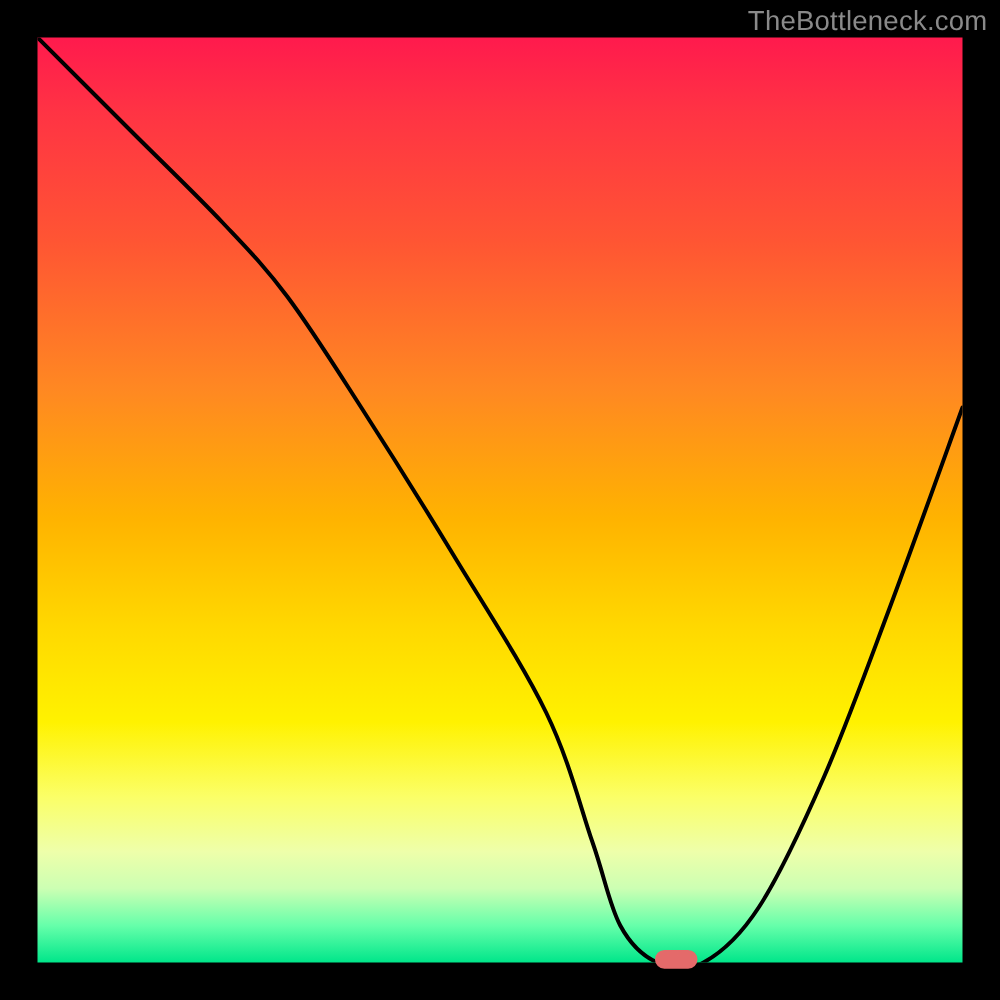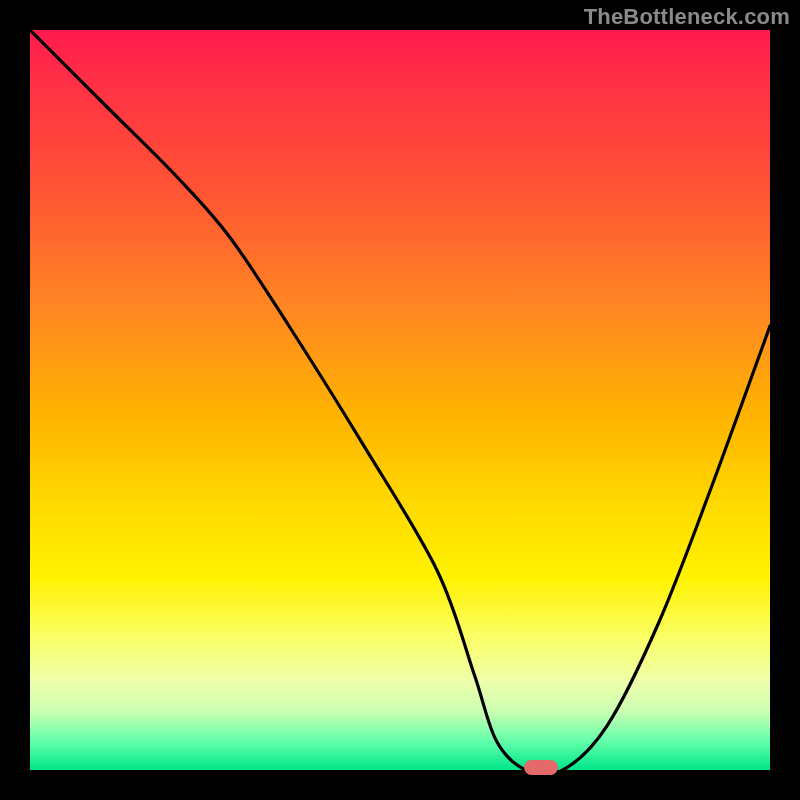--- a/index.html
+++ b/index.html
@@ -45,21 +45,21 @@
     width: 740px;
     height: 740px;
   }
   .watermark {
     position: absolute;
     top: 4px;
     right: 10px;
     font-family: Arial, Helvetica, sans-serif;
     font-size: 22px;
     color: #8a8a8a;
-    font-weight: 700;
+    font-weight: 400;
     letter-spacing: 0.2px;
   }
   .marker {
     position: absolute;
     background: #e46a6a;
     border-radius: 9px;
     width: 34px;
     height: 15px;
   }
 </style>

